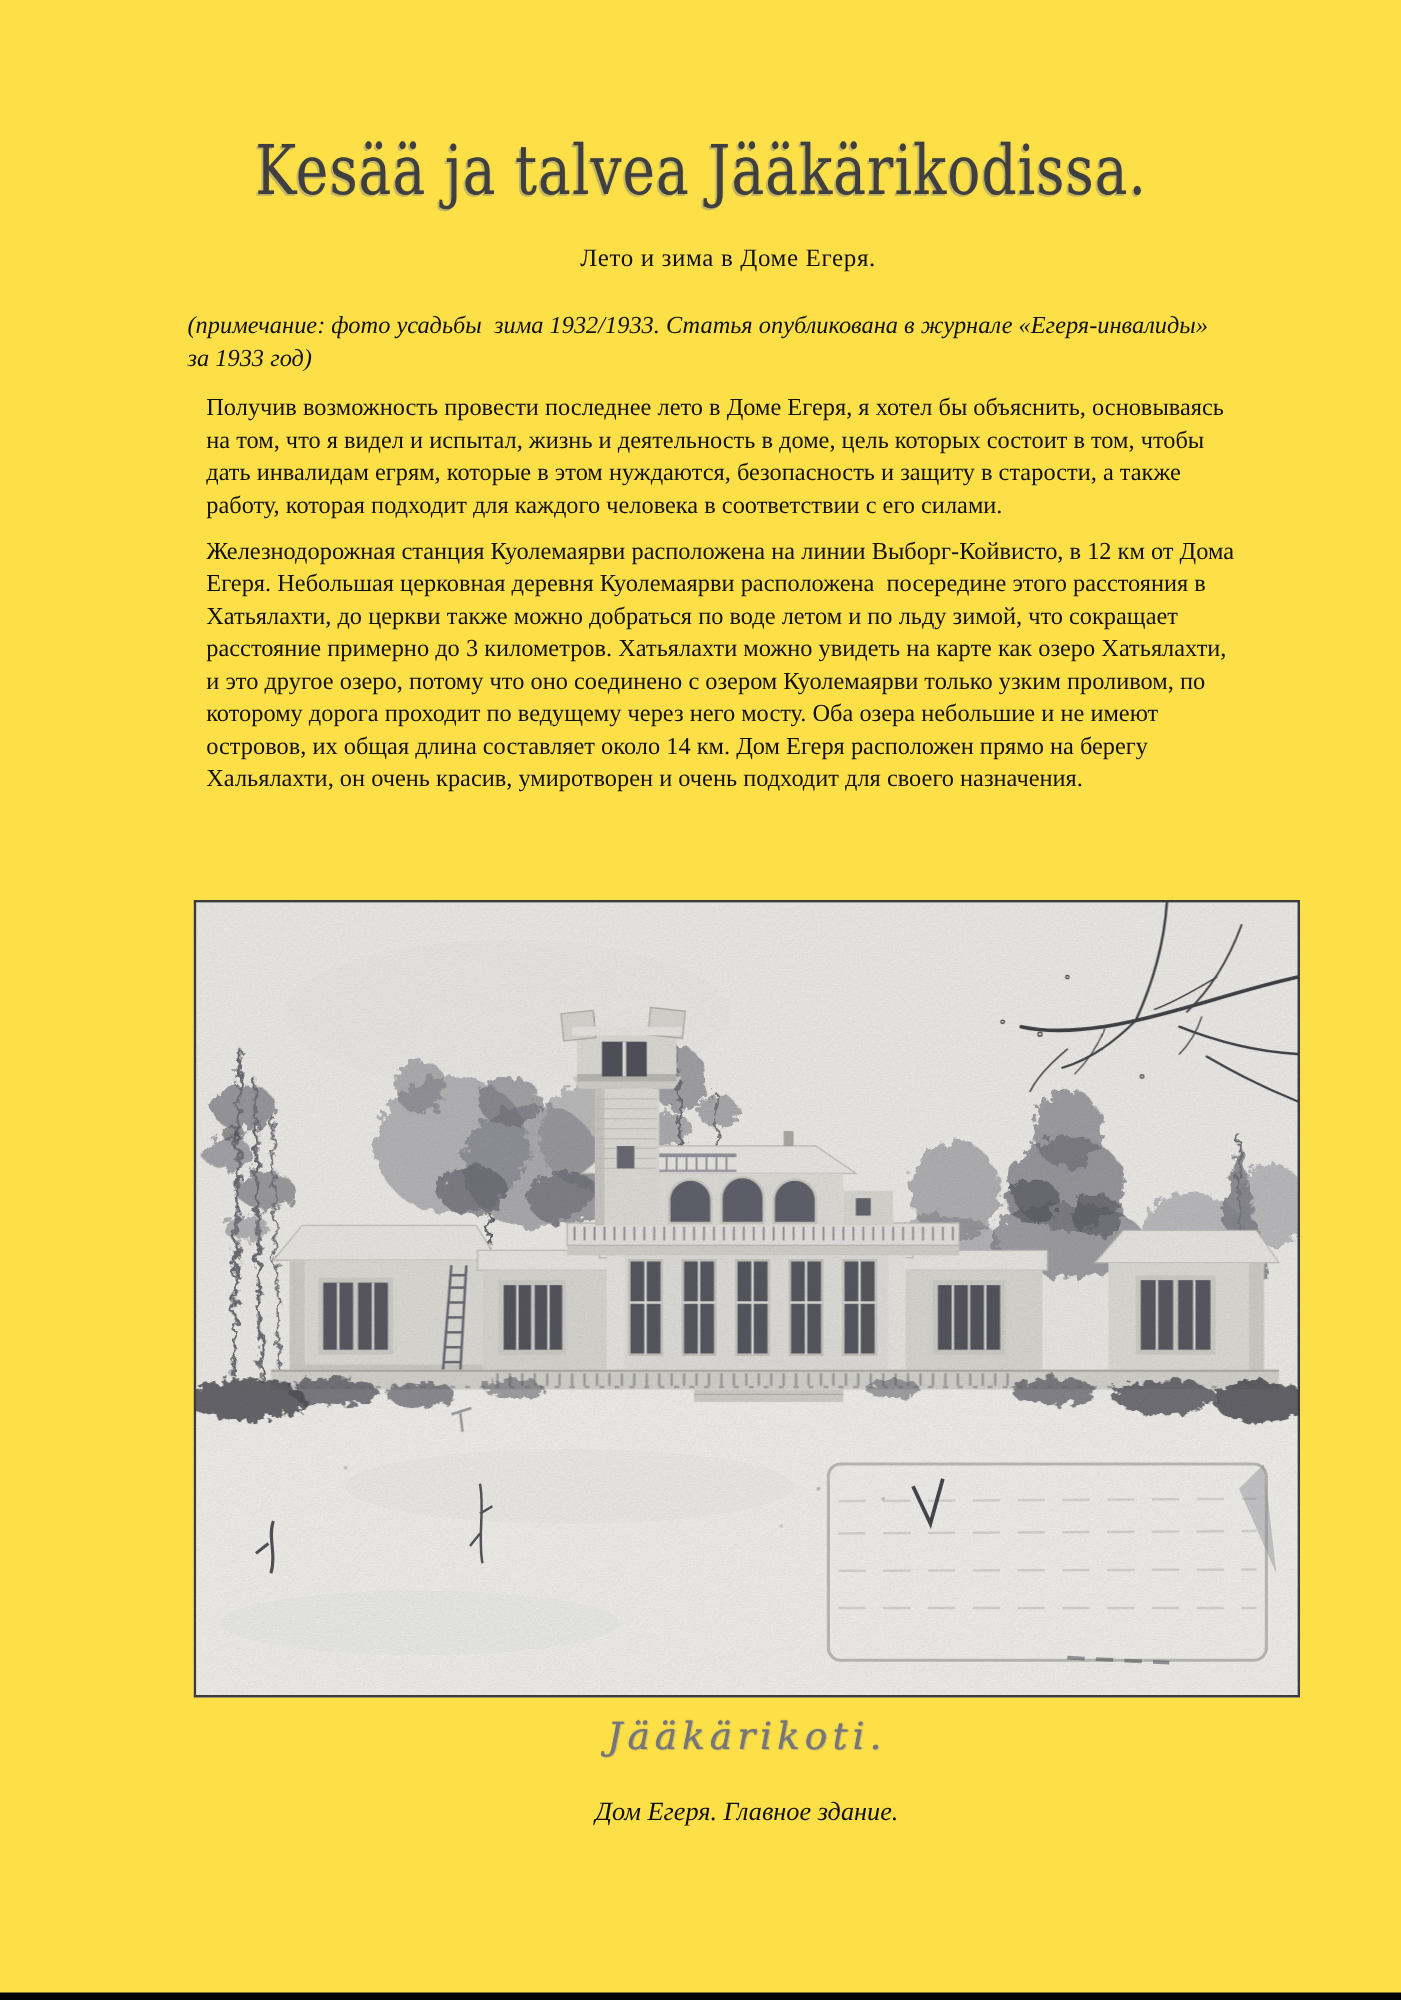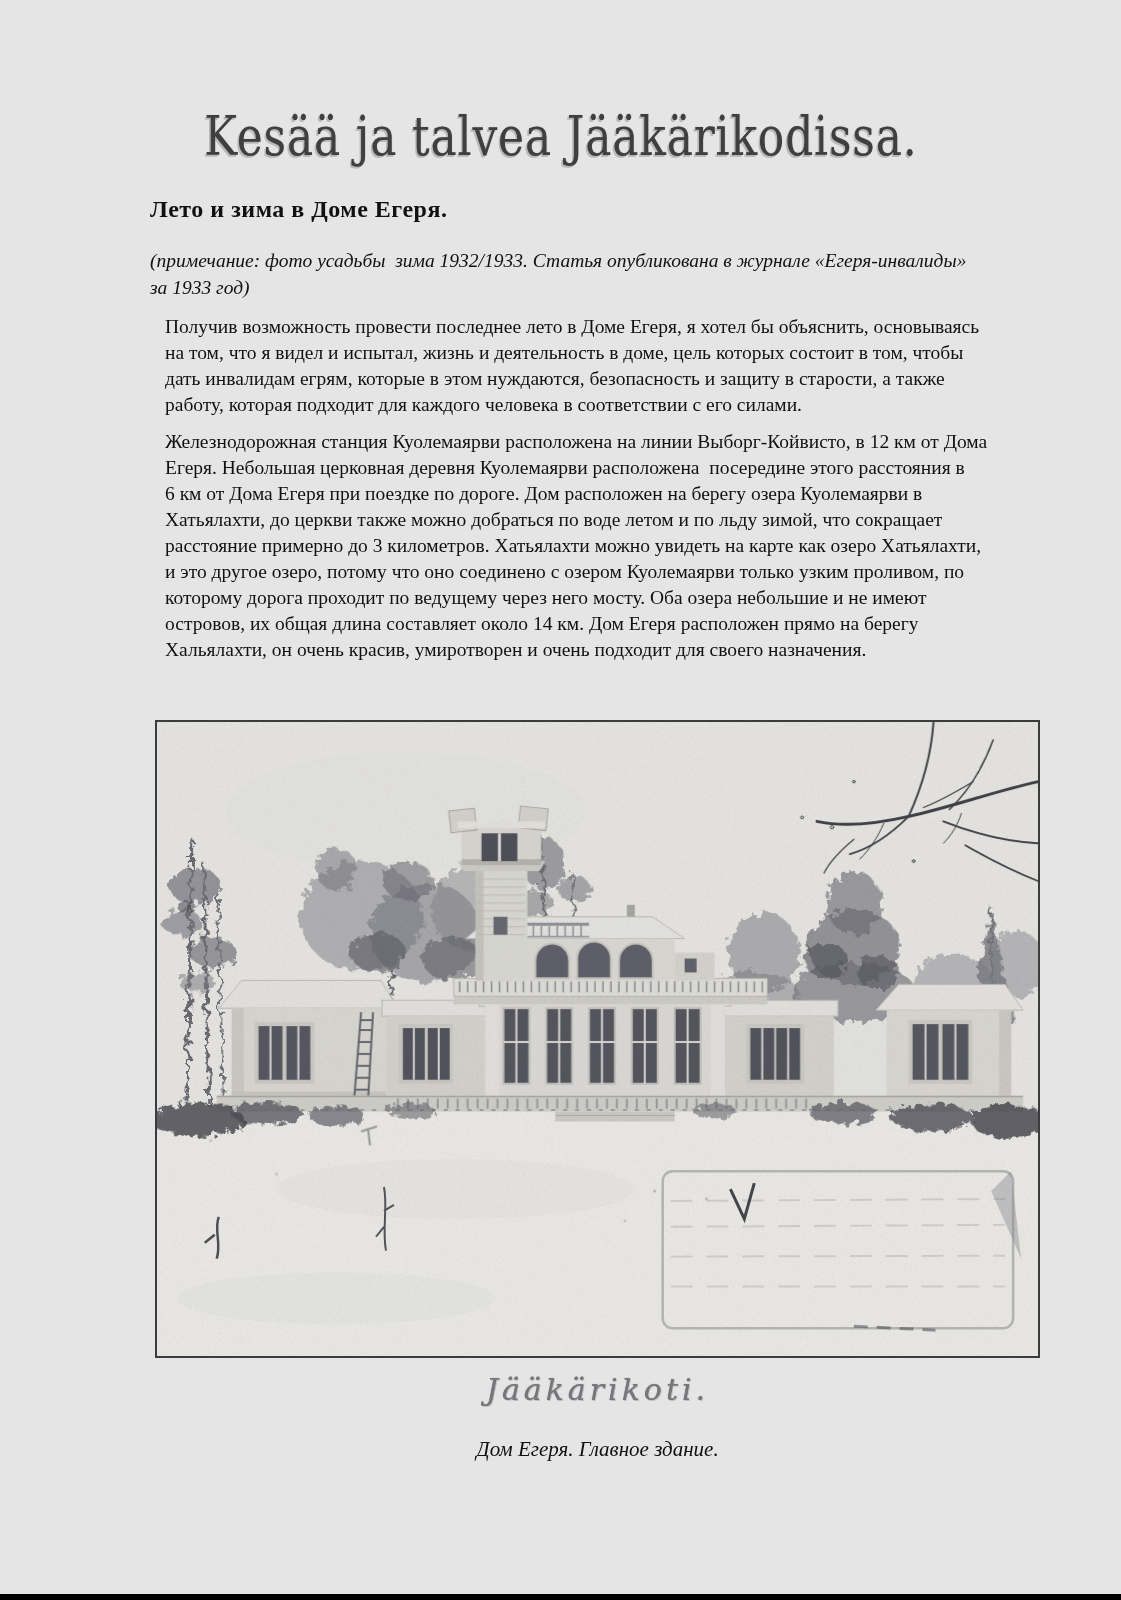--- a/index.html
+++ b/index.html
@@ -1,23 +1,23 @@
 <!DOCTYPE html>
 <html><head>
 <meta charset="utf-8">
 <style>
   html,body{margin:0;padding:0;background:#ffffff;}
-  .page{position:relative;width:1121px;height:1600px;background:#e5e5e5;overflow:hidden;
+  .page{position:relative;width:1121px;height:1600px;background:#fde047;overflow:hidden;
         font-family:"Liberation Serif", serif;color:#111;}
   .scan-title{position:absolute;top:104px;left:0;width:1121px;text-align:center;}
   .scan-title span{display:inline-block;font-family:"DejaVu Serif", serif;font-weight:400;
         font-size:55px;color:#3f3f3f;letter-spacing:1px;transform:scaleX(.80);transform-origin:center;
         text-shadow:-2px 2px 0 rgba(135,135,135,.45), 0 0 1px rgba(90,90,90,.5);white-space:nowrap;}
-  .heading{position:absolute;top:196px;left:150px;width:865px;
-        font-weight:bold;font-size:24px;letter-spacing:.5px;}
+  .heading{position:absolute;top:196px;left:150px;width:865px;text-align:center;
+        font-weight:normal;font-size:20px;letter-spacing:.5px;}
   .note{position:absolute;top:247px;left:150px;font-style:italic;font-size:19.5px;}
   .note .tline{line-height:27px;white-space:pre;}
   .para{position:absolute;left:150px;font-size:19.5px;}
   .para .tline{line-height:26px;white-space:pre;margin-left:15px;}
   .para1{top:314px;}
   .para2{top:429px;}
   .photo-frame{position:absolute;left:155px;top:720px;width:885px;height:638px;
         box-sizing:border-box;border:2px solid #3c3c3c;background:#f7f6f2;
         box-shadow:inset 0 0 0 1px rgba(60,60,60,.25);}
   .photo-frame svg{display:block;width:100%;height:100%;}
@@ -48,21 +48,20 @@
   <div class="para para1">
       <div class="tline">Получив возможность провести последнее лето в Доме Егеря, я хотел бы объяснить, основываясь</div>
       <div class="tline">на том, что я видел и испытал, жизнь и деятельность в доме, цель которых состоит в том, чтобы</div>
       <div class="tline">дать инвалидам егрям, которые в этом нуждаются, безопасность и защиту в старости, а также</div>
       <div class="tline">работу, которая подходит для каждого человека в соответствии с его силами.</div>
     </div>
 
   <div class="para para2">
       <div class="tline">Железнодорожная станция Куолемаярви расположена на линии Выборг-Койвисто, в 12 км от Дома</div>
       <div class="tline">Егеря. Небольшая церковная деревня Куолемаярви расположена  посередине этого расстояния в</div>
-      <div class="tline">6 км от Дома Егеря при поездке по дороге. Дом расположен на берегу озера Куолемаярви в</div>
       <div class="tline">Хатьялахти, до церкви также можно добраться по воде летом и по льду зимой, что сокращает</div>
       <div class="tline">расстояние примерно до 3 километров. Хатьялахти можно увидеть на карте как озеро Хатьялахти,</div>
       <div class="tline">и это другое озеро, потому что оно соединено с озером Куолемаярви только узким проливом, по</div>
       <div class="tline">которому дорога проходит по ведущему через него мосту. Оба озера небольшие и не имеют</div>
       <div class="tline">островов, их общая длина составляет около 14 км. Дом Егеря расположен прямо на берегу</div>
       <div class="tline">Хальялахти, он очень красив, умиротворен и очень подходит для своего назначения.</div>
     </div>
 
   <div class="photo-frame">
     <svg viewBox="0 0 885 638" preserveAspectRatio="none" xmlns="http://www.w3.org/2000/svg">

